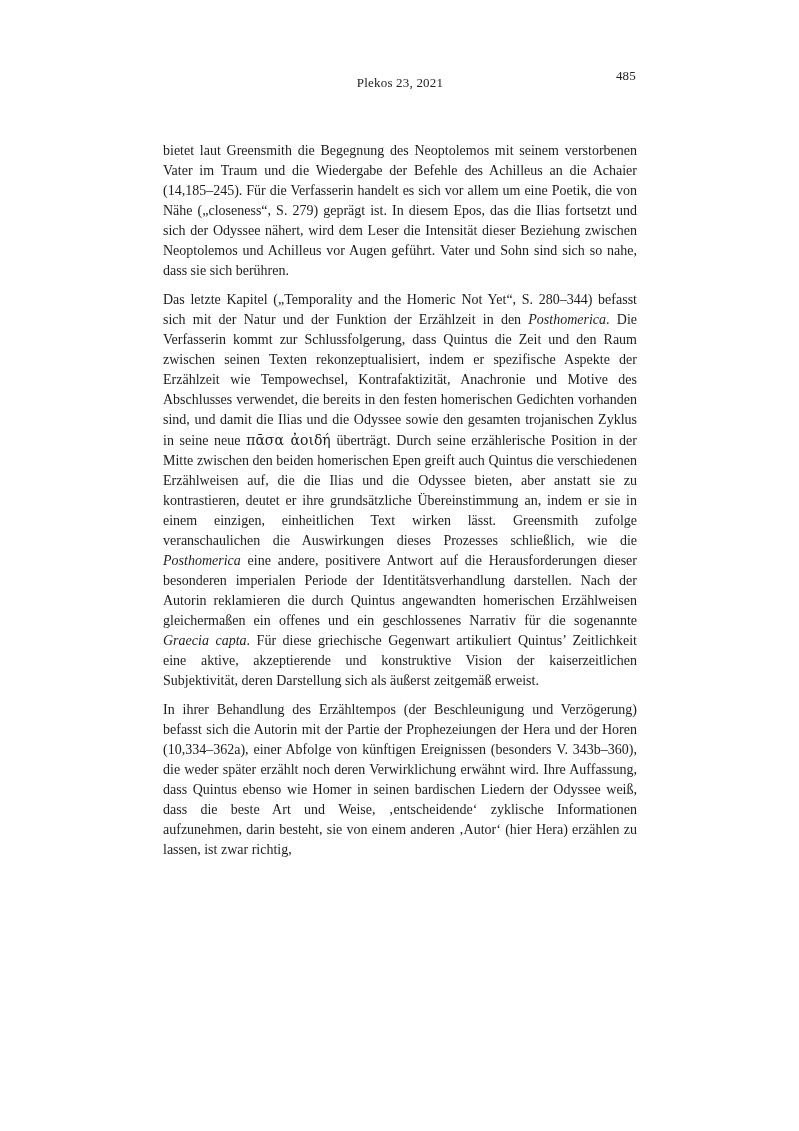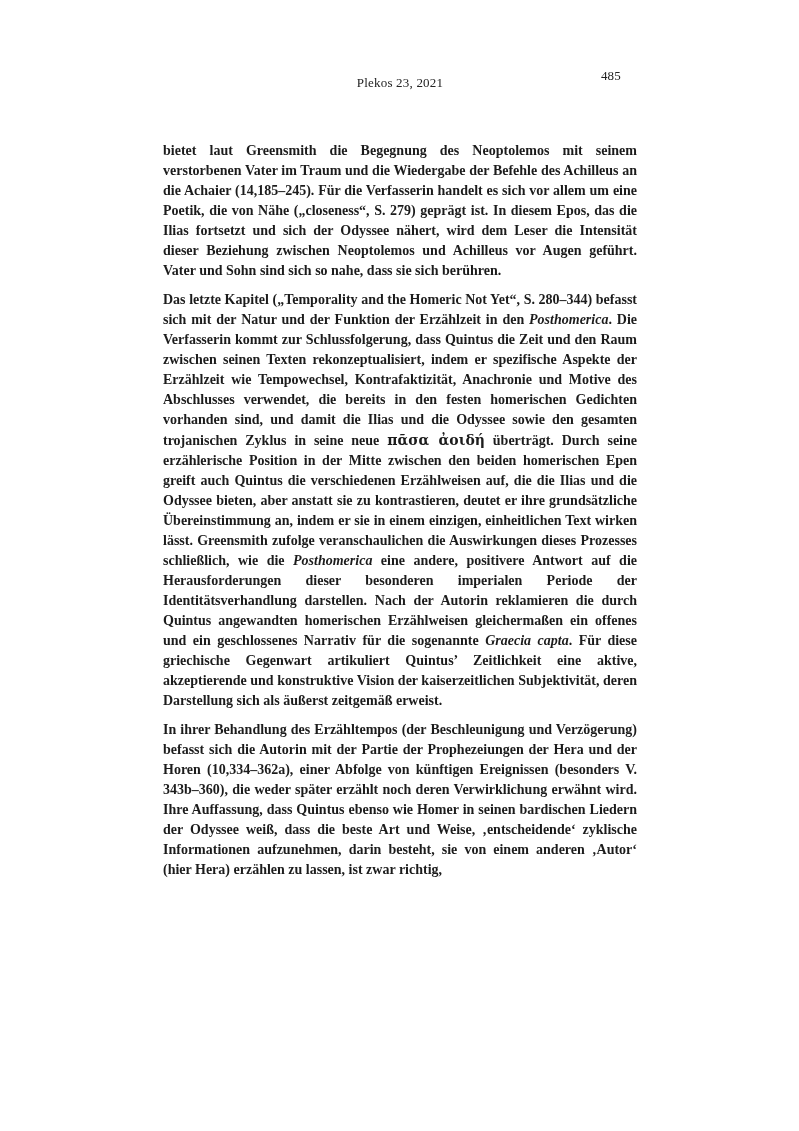--- a/index.html
+++ b/index.html
@@ -25,35 +25,34 @@
     text-align: center;
     font-size: 13px;
     letter-spacing: 0.2px;
     color: #222222;
   }
   .journal {
     display: inline-block;
   }
   .pagenum {
     position: absolute;
-    right: 16px;
+    right: 1px;
     top: -7px;
     font-size: 13px;
     color: #222222;
   }
   .body-text {
     position: absolute;
     left: 163px;
     top: 141px;
     width: 474px;
     text-align: justify;
     font-size: 14px;
     line-height: 20px;
     hyphens: auto;
-    font-weight: bold;
     -webkit-hyphens: auto;
   }
   .para {
     margin: 0 0 9px 0;
     padding: 0;
   }
   .para:last-child {
     margin-bottom: 8px;
   }
   .seg.normal {

